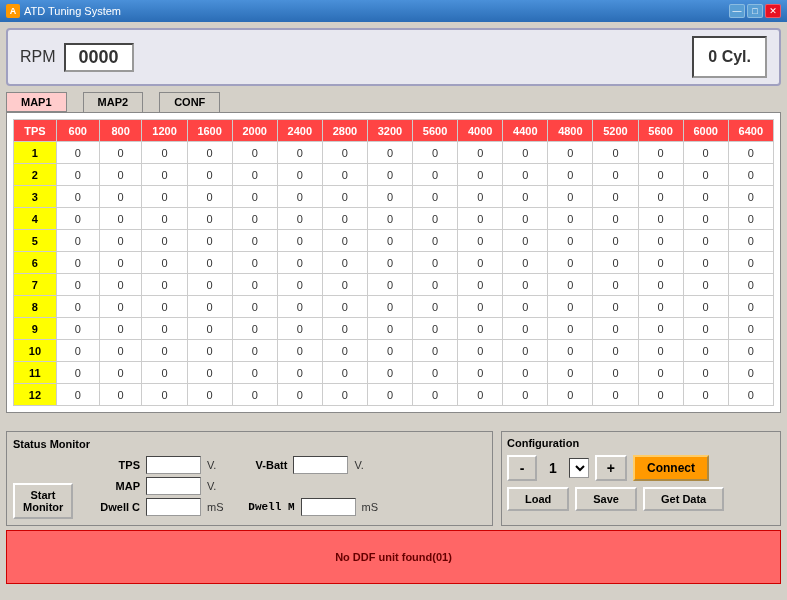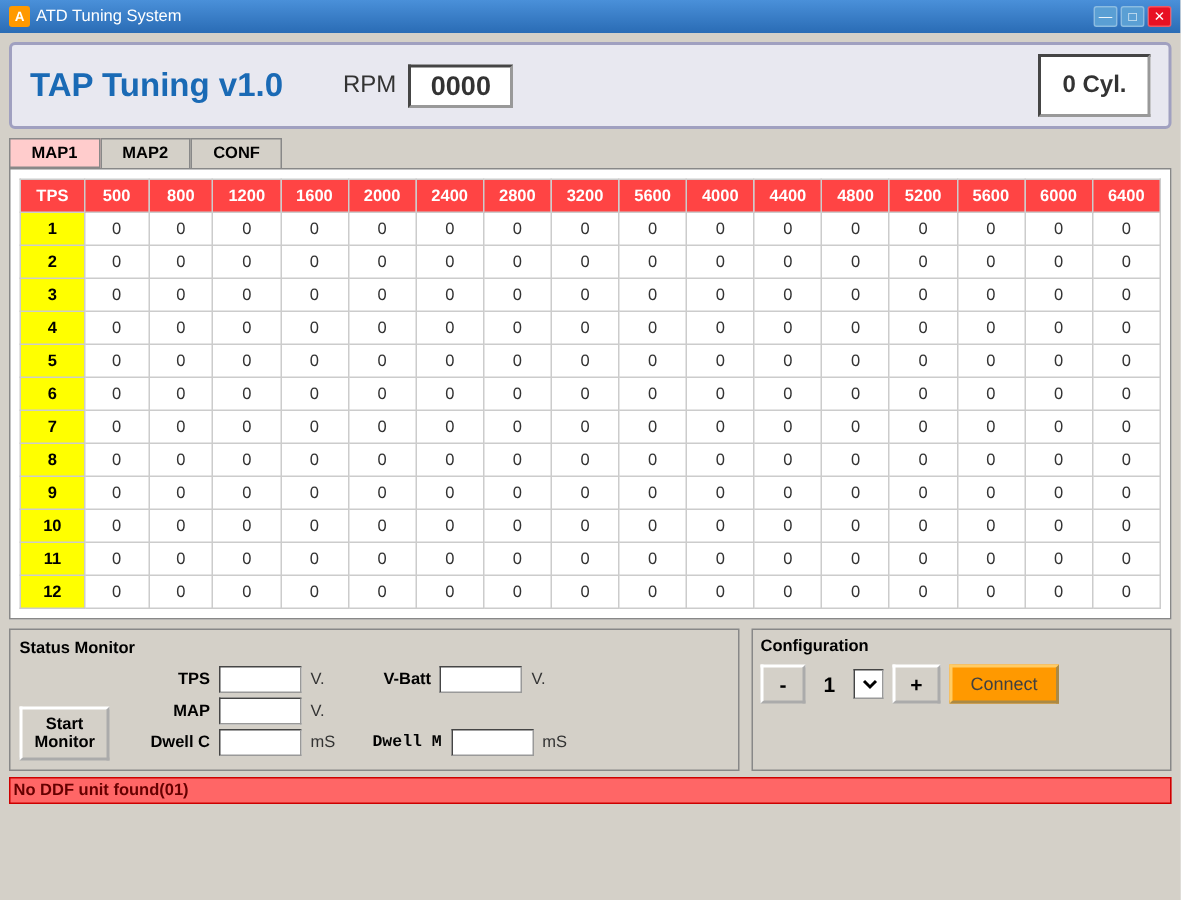--- a/index.html
+++ b/index.html
@@ -93,21 +93,21 @@
       font-size: 16px;
       font-weight: bold;
       background: white;
       border: 2px inset #999;
       padding: 10px 14px;
       color: #333;
     }
 
     .tabs {
       display: flex;
-      gap: 0;
+      gap: 16px;
       margin-bottom: 0;
     }
     .tab {
       padding: 3px 14px;
       border: 1px solid #888;
       background: #d4d0c8;
       cursor: pointer;
       font-size: 11px;
       font-weight: bold;
       border-bottom: none;
@@ -147,21 +147,21 @@
       color: #000;
     }
     .grid-table td.data-cell {
       background: white;
       color: #333;
     }
 
     .bottom-section {
       display: flex;
       gap: 8px;
-      margin-top: 6px;
+      margin-top: 18px;
     }
 
     .status-monitor {
       flex: 1;
       border: 1px solid #888;
       background: #d4d0c8;
       padding: 6px;
     }
     .status-monitor-title {
       font-weight: bold;
@@ -235,43 +235,44 @@
       font-size: 11px;
       padding: 2px;
       width: 20px;
     }
     .connect-btn {
       background: #ff9900;
       border: 2px outset #ffcc66;
       padding: 4px 12px;
       cursor: pointer;
       font-size: 12px;
-      font-weight: normal;
-      color: #404040;
+      font-weight: bold;
+      color: #000000;
     }
     .action-row {
       display: flex;
       gap: 6px;
     }
     .action-btn {
       background: #d4d0c8;
       border: 2px outset #fff;
       padding: 4px 16px;
       cursor: pointer;
       font-size: 11px;
       font-weight: bold;
     }
 
     .status-bar {
       margin-top: 4px;
       background: #ff6666;
       color: #600;
-      font-size: 11px;
-      font-weight: bold;
-      padding: 2px;
+      text-align: center;
+      font-size: 11px;
+      font-weight: bold;
+      padding: 20px;
       border: 1px solid #cc0000;
     }
     .status-fields {
       flex: 1;
     }
     .status-inline {
       display: flex;
       align-items: center;
       gap: 6px;
       margin-bottom: 3px;
@@ -289,38 +290,37 @@
   <div class="title-bar-buttons">
     <div class="title-btn min">—</div>
     <div class="title-btn max">□</div>
     <div class="title-btn close">✕</div>
   </div>
 </div>
 
 <div class="main-window">
 
   <div class="header-bar">
-    <span class="app-title">TAP Tuning v1.0</span>
     <span class="rpm-label">RPM</span>
     <span class="rpm-value">0000</span>
     <span class="cyl-value">0 Cyl.</span>
   </div>
 
   <div class="tabs">
     <div class="tab active" style="background:#ffcccc; border-color:#888;">MAP1</div>
     <div class="tab">MAP2</div>
     <div class="tab">CONF</div>
   </div>
 
   <div class="content-panel">
     <table class="grid-table">
       <thead>
         <tr>
           <th>TPS</th>
-          <th>500</th>
+          <th>600</th>
           <th>800</th>
           <th>1200</th>
           <th>1600</th>
           <th>2000</th>
           <th>2400</th>
           <th>2800</th>
           <th>3200</th>
           <th>5600</th>
           <th>4000</th>
           <th>4400</th>
@@ -600,19 +600,24 @@
       <div class="config-title">Configuration</div>
       <div class="config-row">
         <button class="config-btn">-</button>
         <span class="config-num">1</span>
         <select class="config-dropdown">
           <option>▼</option>
         </select>
         <button class="config-btn">+</button>
         <button class="connect-btn">Connect</button>
       </div>
+      <div class="action-row">
+        <button class="action-btn">Load</button>
+        <button class="action-btn">Save</button>
+        <button class="action-btn">Get Data</button>
+      </div>
     </div>
 
   </div>
 
   <div class="status-bar">No DDF unit found(01)</div>
 
 </div>
 
 </body></html>

